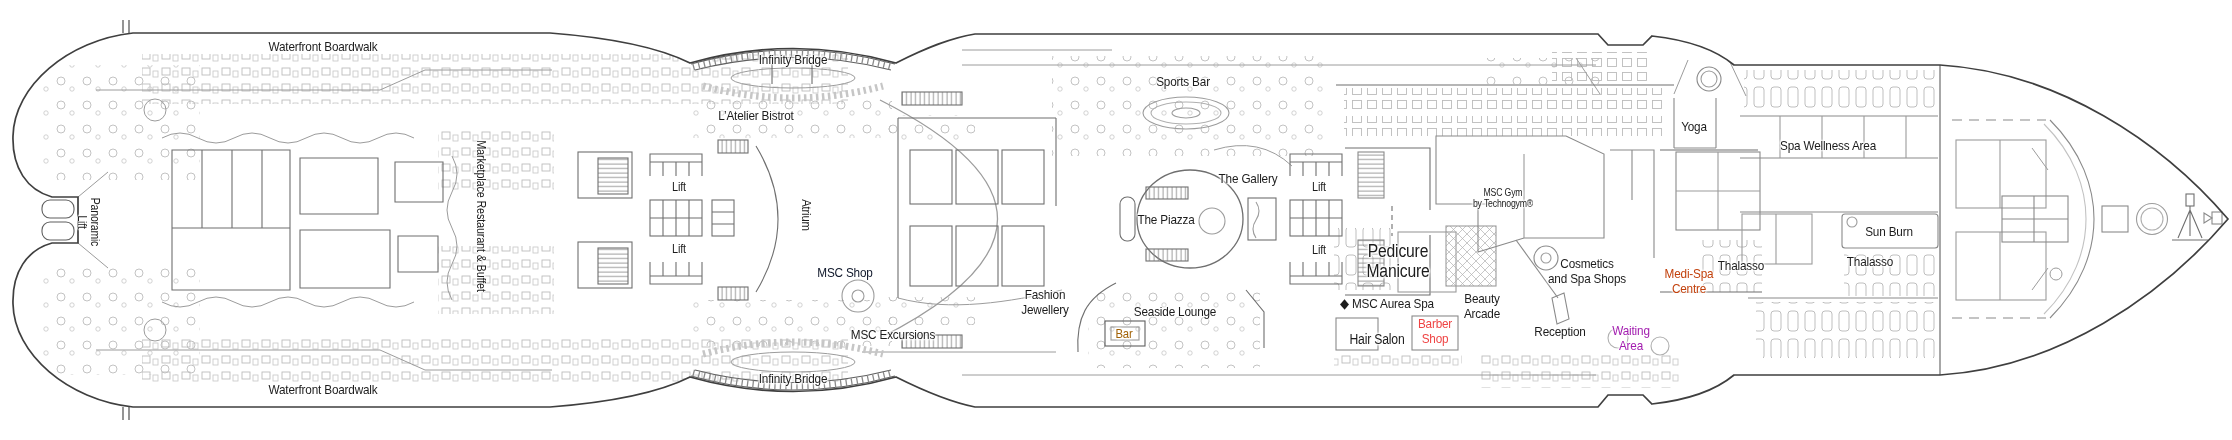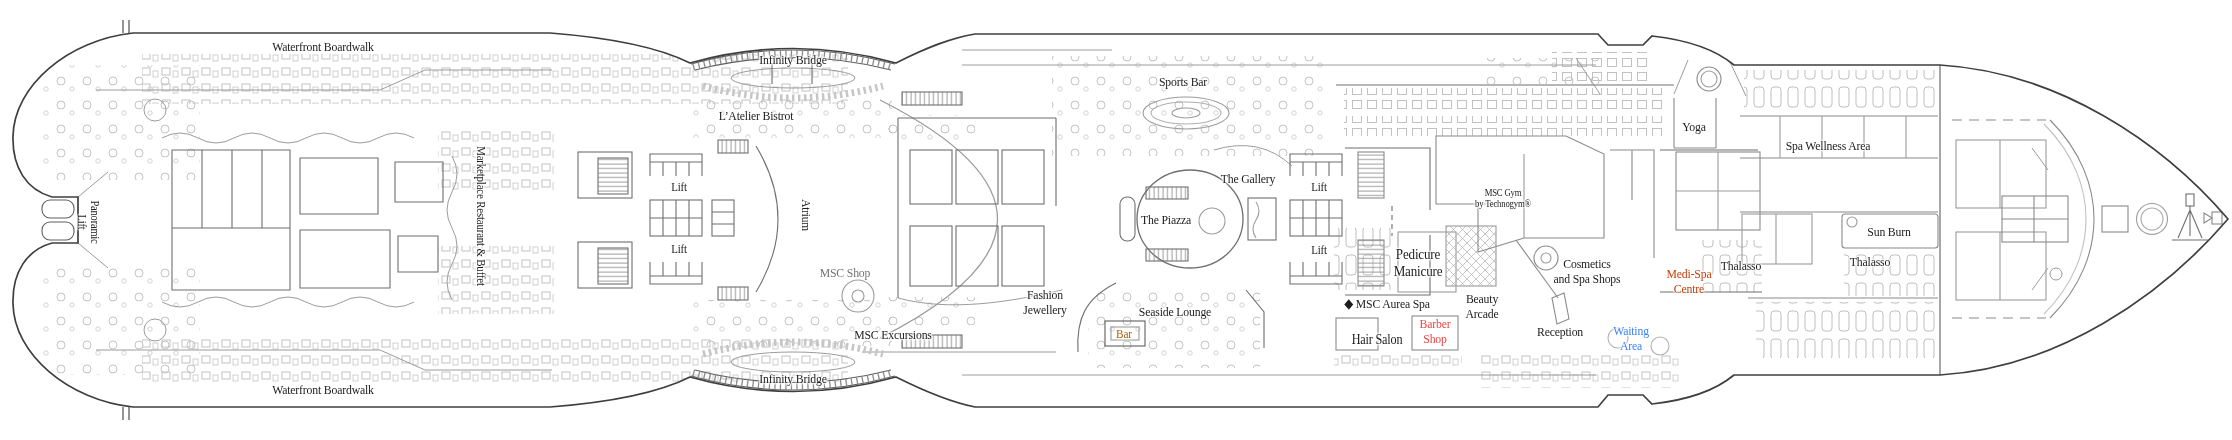--- a/index.html
+++ b/index.html
@@ -1,17 +1,17 @@
 <!DOCTYPE html>
 <html><head>
 <meta charset="utf-8">
 <style>
   html,body{margin:0;padding:0;background:#fff;}
   .stage{position:relative;width:2232px;height:440px;background:#ffffff;overflow:hidden;
-         font-family:Liberation Serif, serif;}
+         font-family:Liberation Sans, sans-serif;}
   .stage svg{position:absolute;left:0;top:0;}
   #labels{position:absolute;left:0;top:0;width:100%;height:100%;}
   .lbl{position:absolute;transform:translate(-50%,-50%);color:#1c1c1c;
        line-height:1.1;text-align:center;white-space:pre-line;letter-spacing:-0.2px;
        text-shadow:0 0 2px #fff,0 0 2px #fff,0 0 3px #fff,0 0 4px #fff,1px 1px 2px #fff,-1px -1px 2px #fff;}
   .lbl.rot{transform:translate(-50%,-50%) rotate(90deg);}
   .cond{display:inline-block;transform:scaleX(0.87);}
 </style>
 </head>
 <body>
@@ -233,47 +233,47 @@
       <div class="lbl" style="left: 323px; top: 390px; font-size: 13.5px; color: rgb(28, 28, 28);"><span class="cond">Waterfront Boardwalk</span></div>
       <div class="lbl rot" style="left: 88px; top: 222px; font-size: 12px; color: rgb(28, 28, 28);"><span class="cond">Panoramic
 Lift</span></div>
       <div class="lbl rot" style="left: 480px; top: 216px; font-size: 12.5px; color: rgb(28, 28, 28);"><span class="cond">Marketplace Restaurant &amp; Buffet</span></div>
       <div class="lbl" style="left: 793px; top: 60px; font-size: 13.5px; color: rgb(28, 28, 28);"><span class="cond">Infinity Bridge</span></div>
       <div class="lbl" style="left: 793px; top: 379px; font-size: 13.5px; color: rgb(28, 28, 28);"><span class="cond">Infinity Bridge</span></div>
       <div class="lbl" style="left: 756px; top: 116px; font-size: 13.5px; color: rgb(28, 28, 28);"><span class="cond">L’Atelier Bistrot</span></div>
       <div class="lbl" style="left: 679px; top: 188px; font-size: 12.5px; color: rgb(28, 28, 28);"><span class="cond">Lift</span></div>
       <div class="lbl" style="left: 679px; top: 250px; font-size: 12.5px; color: rgb(28, 28, 28);"><span class="cond">Lift</span></div>
       <div class="lbl rot" style="left: 806px; top: 215px; font-size: 13px; color: rgb(28, 28, 28);"><span class="cond">Atrium</span></div>
-      <div class="lbl" style="left: 845px; top: 273px; font-size: 13.5px; color: #737373;"><span class="cond">MSC Shop</span></div>
+      <div class="lbl" style="left: 845px; top: 273px; font-size: 13.5px; color: #0f172a;"><span class="cond">MSC Shop</span></div>
       <div class="lbl" style="left: 893px; top: 335px; font-size: 13.5px; color: rgb(28, 28, 28);"><span class="cond">MSC Excursions</span></div>
       <div class="lbl" style="left: 1009px; top: 303px; font-size: 13.5px; color: rgb(28, 28, 28); margin-left: 36px;"><span class="cond">Fashion
 Jewellery</span></div>
       <div class="lbl" style="left: 1183px; top: 82px; font-size: 13.5px; color: rgb(28, 28, 28);"><span class="cond">Sports Bar</span></div>
       <div class="lbl" style="left: 1248px; top: 179px; font-size: 13.5px; color: rgb(28, 28, 28);"><span class="cond">The Gallery</span></div>
       <div class="lbl" style="left: 1166px; top: 220px; font-size: 13.5px; color: rgb(28, 28, 28);"><span class="cond">The Piazza</span></div>
       <div class="lbl" style="left: 1319px; top: 188px; font-size: 12.5px; color: rgb(28, 28, 28);"><span class="cond">Lift</span></div>
       <div class="lbl" style="left: 1319px; top: 251px; font-size: 12.5px; color: rgb(28, 28, 28);"><span class="cond">Lift</span></div>
       <div class="lbl" style="left: 1175px; top: 312px; font-size: 13.5px; color: rgb(28, 28, 28);"><span class="cond">Seaside Lounge</span></div>
       <div class="lbl" style="left: 1124px; top: 334px; font-size: 13px; color: #a16207;"><span class="cond">Bar</span></div>
-      <div class="lbl" style="left: 1398px; top: 262px; font-size: 15px; color: rgb(28, 28, 28); margin-left: 20px;"><span class="cond">Pedicure
+      <div class="lbl" style="left: 1398px; top: 262px; font-size: 18px; color: rgb(28, 28, 28);"><span class="cond">Pedicure
 Manicure</span></div>
       <div class="lbl" style="left: 1387px; top: 304px; font-size: 13.5px; color: rgb(28, 28, 28);"><span class="cond">◆ MSC Aurea Spa</span></div>
       <div class="lbl" style="left: 1482px; top: 307px; font-size: 13.5px; color: rgb(28, 28, 28);"><span class="cond">Beauty
 Arcade</span></div>
       <div class="lbl" style="left: 1435px; top: 332px; font-size: 13.5px; color: #ef4444;"><span class="cond">Barber
 Shop</span></div>
       <div class="lbl" style="left: 1377px; top: 340px; font-size: 14px; color: rgb(28, 28, 28);"><span class="cond">Hair Salon</span></div>
       <div class="lbl" style="left: 1503px; top: 198px; font-size: 10px; color: rgb(28, 28, 28);"><span class="cond">MSC Gym
 by Technogym®</span></div>
       <div class="lbl" style="left: 1694px; top: 127px; font-size: 13.5px; color: rgb(28, 28, 28);"><span class="cond">Yoga</span></div>
       <div class="lbl" style="left: 1587px; top: 272px; font-size: 13.5px; color: rgb(28, 28, 28);"><span class="cond">Cosmetics
 and Spa Shops</span></div>
       <div class="lbl" style="left: 1689px; top: 282px; font-size: 13.5px; color: #c2410c;"><span class="cond">Medi-Spa
 Centre</span></div>
       <div class="lbl" style="left: 1741px; top: 266px; font-size: 13.5px; color: rgb(28, 28, 28);"><span class="cond">Thalasso</span></div>
       <div class="lbl" style="left: 1560px; top: 332px; font-size: 13.5px; color: rgb(28, 28, 28);"><span class="cond">Reception</span></div>
-      <div class="lbl" style="left: 1631px; top: 339px; font-size: 13.5px; color: #3b82f6;"><span class="cond">Waiting
+      <div class="lbl" style="left: 1631px; top: 339px; font-size: 13.5px; color: #a21caf;"><span class="cond">Waiting
 Area</span></div>
       <div class="lbl" style="left: 1828px; top: 146px; font-size: 13.5px; color: rgb(28, 28, 28);"><span class="cond">Spa Wellness Area</span></div>
       <div class="lbl" style="left: 1889px; top: 232px; font-size: 13.5px; color: rgb(28, 28, 28);"><span class="cond">Sun Burn</span></div>
       <div class="lbl" style="left: 1870px; top: 262px; font-size: 13.5px; color: rgb(28, 28, 28);"><span class="cond">Thalasso</span></div>
     </div>
 </div>
 
 </body></html>

